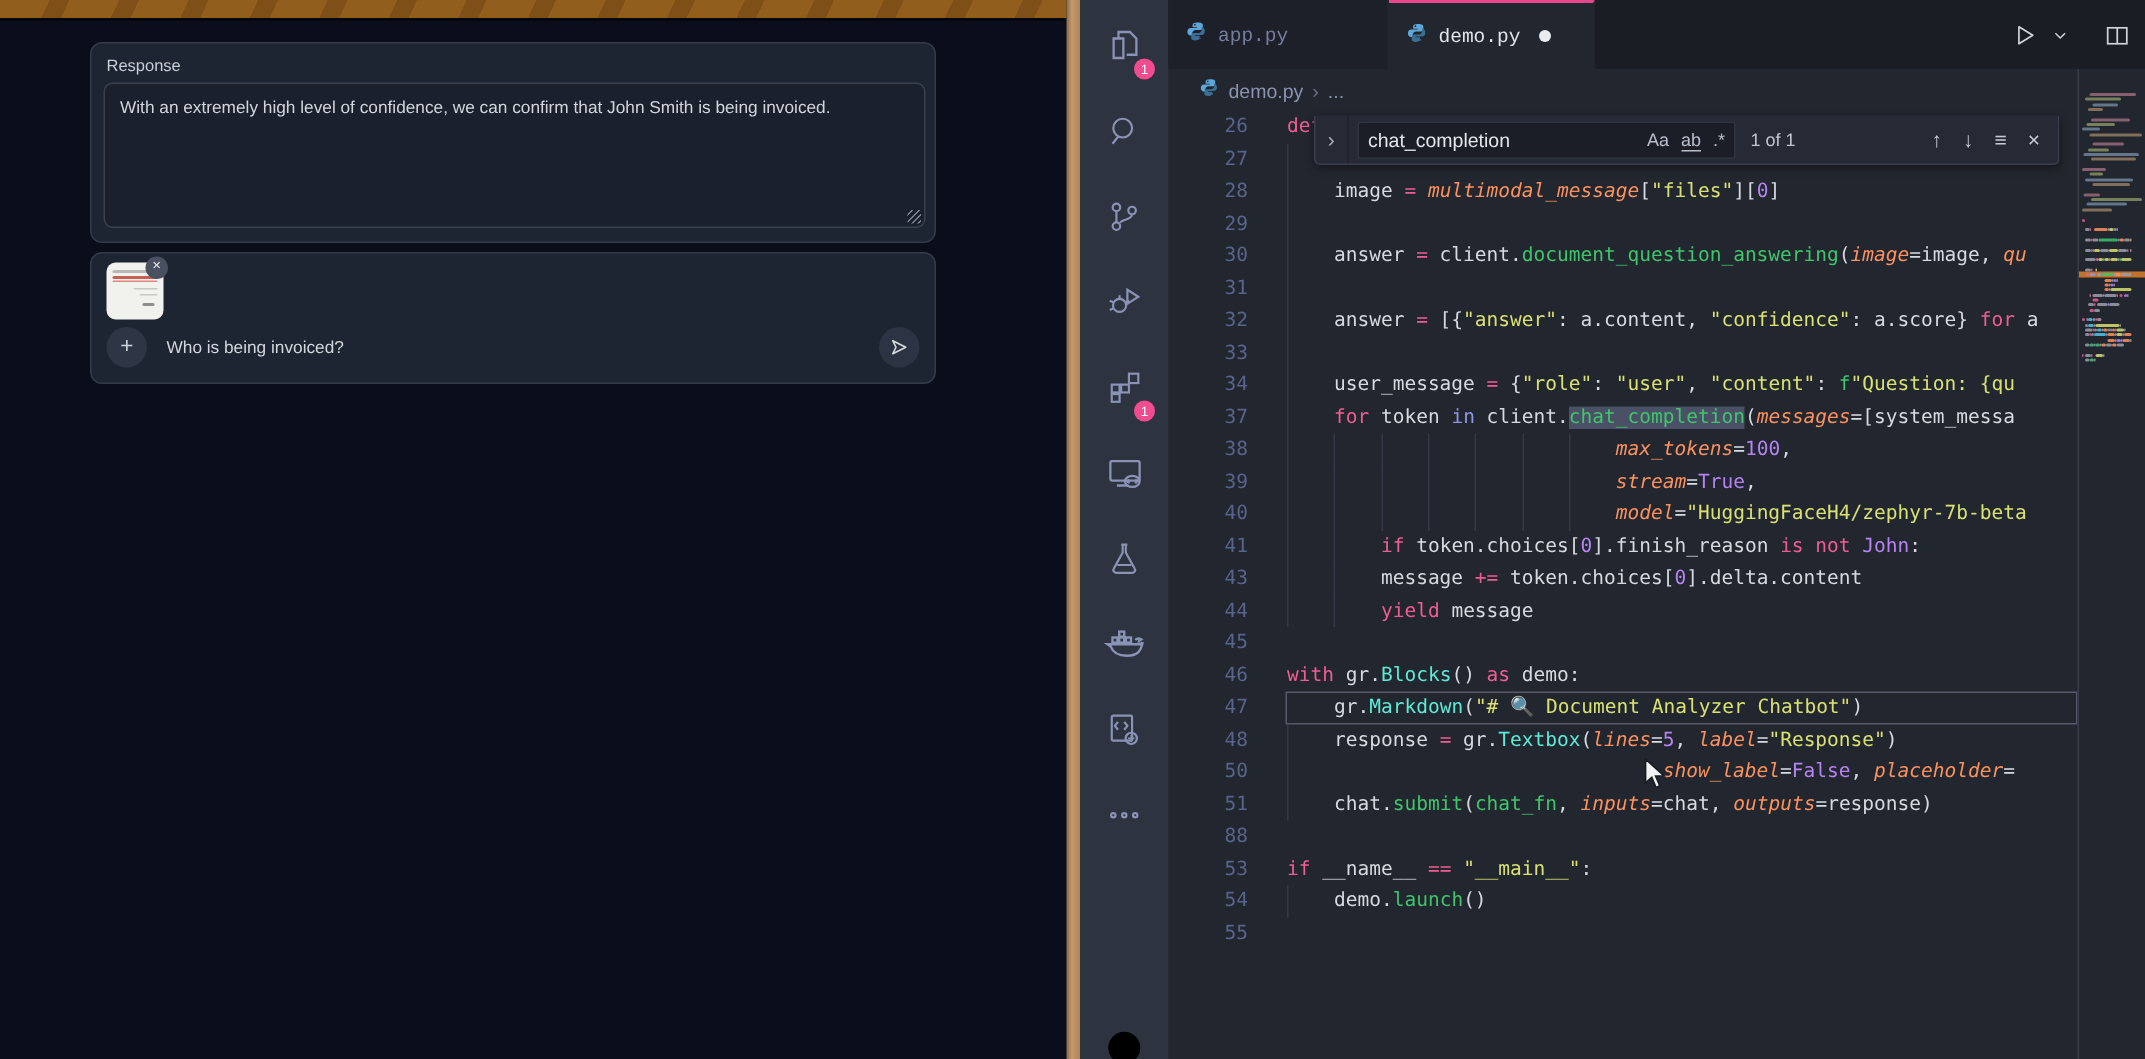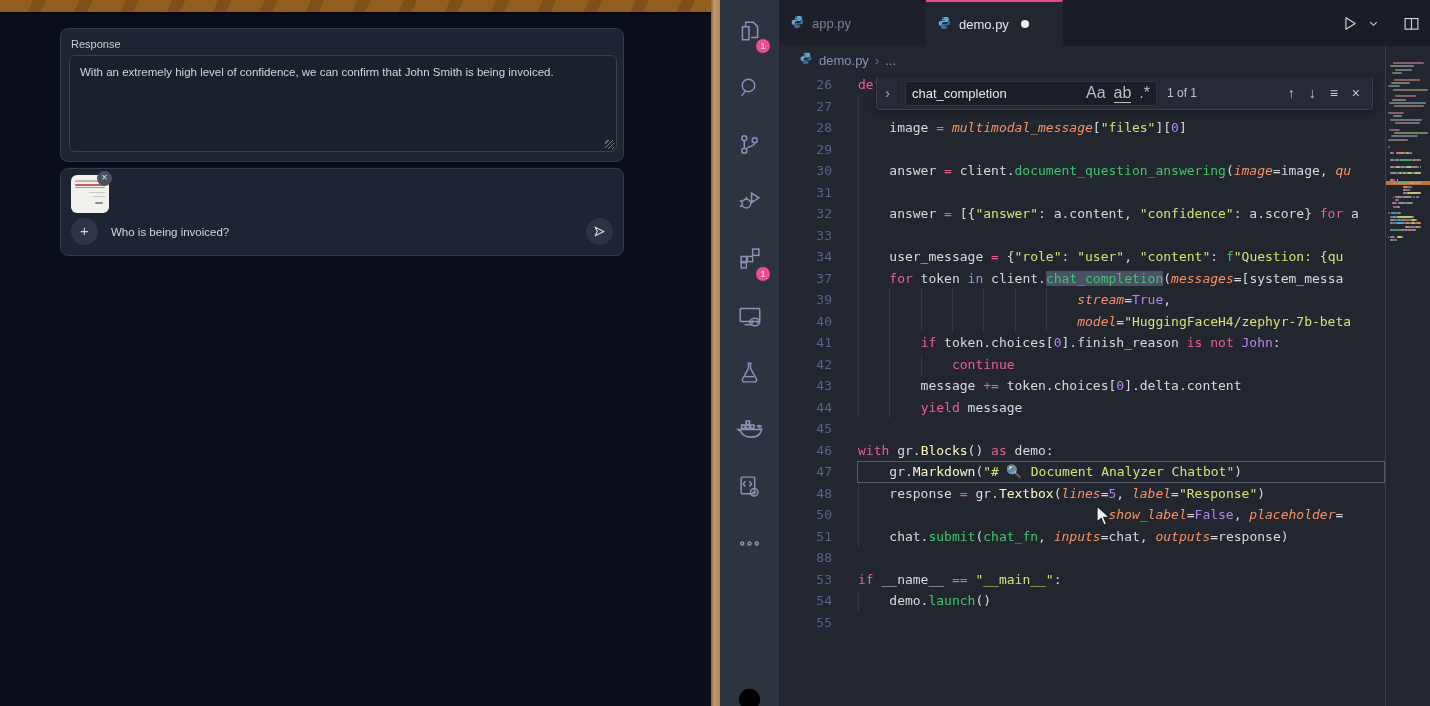--- a/index.html
+++ b/index.html
@@ -56,32 +56,32 @@
   .bc-sep{color:#6a7188;}
 
   .editor{position:absolute;left:0;top:74px;right:45px;bottom:0;overflow:hidden;background:#22262e;}
   .code-line{position:relative;height:21.53px;display:flex;font-family:"DejaVu Sans Mono",monospace;
     font-size:13px;line-height:21.53px;}
   .ln{width:53px;text-align:right;color:#59648c;flex:0 0 auto;}
   .lt{padding-left:26px;white-space:pre;flex:1;overflow:hidden;}
   .guide{position:absolute;top:0;bottom:0;width:1px;background:#333846;}
   .curbox{position:absolute;left:78px;top:0;right:0;bottom:0;border:1px solid #565b6a;pointer-events:none;}
   .tk-pl{color:#d6d9e0}.tk-kw{color:#ef5d94}.tk-fn{color:#3fc56b}
-  .tk-fnm{color:#3fc56b;background:#4a5166}.tk-cls{color:#fef9c3}.tk-str{color:#d8e172}
+  .tk-fnm{color:#3fc56b;background:#4a5166}.tk-cls{color:#5eead4}.tk-str{color:#d8e172}
   .tk-num{color:#b583f2}.tk-par{color:#fb915e;font-style:italic}.tk-opk{color:#8f98e8}
 
   .find-widget{position:absolute;left:97px;top:77px;width:497px;height:33px;background:#262a35;
     border:1px solid #3a3f4e;border-top:none;border-radius:0 0 4px 4px;display:flex;align-items:center;z-index:6;
     box-shadow:0 2px 6px rgba(0,0,0,.4);}
   .fw-chev{width:22px;text-align:center;color:#aab0bf;font-size:14px;border-right:1px solid #20232c;height:100%;
     display:flex;align-items:center;justify-content:center;}
   .fw-input{display:flex;align-items:center;background:#1b1e27;border:1px solid #30343f;border-radius:2px;
     height:25px;margin-left:6px;padding:0 6px;width:252px;}
   .fw-query{color:#e3e6ec;font-size:13px;flex:1;font-family:"Liberation Sans",sans-serif;}
-  .fw-opt{color:#b9becb;font-size:16px;margin-left:8px;cursor:pointer;}
+  .fw-opt{color:#b9becb;font-size:12px;margin-left:8px;cursor:pointer;}
   .fw-opt.ww{border-bottom:1px solid #b9becb;}
   .fw-results{color:#c0c4ce;font-size:12px;margin-left:10px;white-space:nowrap;}
   .fw-btns{margin-left:auto;display:flex;align-items:center;gap:14px;padding-right:12px;color:#c6cad4;font-size:14px;}
   .fw-btns span{cursor:pointer;}
 
   .minimap{position:absolute;top:46px;right:0;bottom:0;width:45px;background:#22262e;border-left:1px solid #383d4a;overflow:hidden;}
   .mm-row{position:absolute;height:2px;border-radius:1px;}
   .mm-hl{position:absolute;left:0;width:45px;height:4px;background:#c1722c;}
 
   .mouse-cursor{position:absolute;z-index:9;}
@@ -207,21 +207,21 @@
         <div class="ab-account">
           <span><svg width="27" height="27" viewBox="0 0 24 24">
               <circle cx="12" cy="12" r="9.5"></circle>
               <circle cx="12" cy="10" r="3.4"></circle>
             </svg></span>
         </div>
       </div>
 
     <div class="main">
       <div class="tabbar">
-        <span id="tabsHost" style="display:flex;">
+        <span id="tabsHost" style="display:flex;font-family:Liberation Mono, monospace;">
             <div class="tab" style="width: 147px;">
               <span class="pyico"><svg width="14" height="14" viewBox="0 0 24 24">
  <path fill="#5ea7d9" d="M11.9 1.6c-2.6 0-4.9.9-4.9 2.8v2.7h5v.9H4.6c-2 0-3.6 1.6-3.6 4.3 0 2.6 1.6 4.4 3.6 4.4h2V14c0-2.1 1.8-3.8 3.9-3.8h5c1.8 0 3.2-1.4 3.2-3.2V4.4c0-1.8-2-2.8-4.7-2.8h-2.1zm-2.3 1.6a1 1 0 110 2 1 1 0 010-2z"></path>
  <path fill="#3c6e95" d="M17.4 7.3v2.5c0 2.1-1.8 3.9-3.9 3.9h-5c-1.8 0-3.2 1.4-3.2 3.2v2.6c0 1.8 2 2.8 4.7 2.8s4.9-.9 4.9-2.8v-2.7h-5v-.9h7.4c2 0 3.6-1.6 3.6-4.3 0-2.6-1.6-4.4-3.6-4.4h-1.9zm-2.1 11.5a1 1 0 110 2 1 1 0 010-2z"></path>
                 </svg></span>
     <span>app.py</span>
             </div>
             <div class="tab active" style="width: 137px;">
               <span class="pyico"><svg width="14" height="14" viewBox="0 0 24 24">
  <path fill="#5ea7d9" d="M11.9 1.6c-2.6 0-4.9.9-4.9 2.8v2.7h5v.9H4.6c-2 0-3.6 1.6-3.6 4.3 0 2.6 1.6 4.4 3.6 4.4h2V14c0-2.1 1.8-3.8 3.9-3.8h5c1.8 0 3.2-1.4 3.2-3.2V4.4c0-1.8-2-2.8-4.7-2.8h-2.1zm-2.3 1.6a1 1 0 110 2 1 1 0 010-2z"></path>
@@ -300,53 +300,57 @@
             <span class="ln">34</span>
             <span class="lt"><span class="tk-pl">    user_message </span><span class="tk-kw">=</span><span class="tk-pl"> {</span><span class="tk-str">"role"</span><span class="tk-pl">: </span><span class="tk-str">"user"</span><span class="tk-pl">, </span><span class="tk-str">"content"</span><span class="tk-pl">: </span><span class="tk-fn">f</span><span class="tk-str">"Question: {qu</span></span>
             <span class="guide" style="left:79.0px"></span>
           </div>
           <div class="code-line">
             <span class="ln">37</span>
             <span class="lt"><span class="tk-pl">    </span><span class="tk-kw">for</span><span class="tk-pl"> token </span><span class="tk-opk">in</span><span class="tk-pl"> client.</span><span class="tk-fnm">chat_completion</span><span class="tk-pl">(</span><span class="tk-par">messages</span><span class="tk-pl">=[system_messa</span></span>
             <span class="guide" style="left:79.0px"></span>
           </div>
           <div class="code-line">
-            <span class="ln">39</span>
-            <span class="lt"><span class="tk-pl">                            </span><span class="tk-par">stream</span><span class="tk-pl">=</span><span class="tk-num">True</span><span class="tk-pl">,</span></span>
+            <span class="ln">38</span>
+            <span class="lt"><span class="tk-pl">                            </span><span class="tk-par">max_tokens</span><span class="tk-pl">=</span><span class="tk-num">100</span><span class="tk-pl">,</span></span>
             <span class="guide" style="left:79.0px"></span>
             <span class="guide" style="left:110.3px"></span>
             <span class="guide" style="left:141.6px"></span>
             <span class="guide" style="left:173.0px"></span>
             <span class="guide" style="left:204.3px"></span>
             <span class="guide" style="left:235.6px"></span>
             <span class="guide" style="left:266.9px"></span>
           </div>
           <div class="code-line">
-            <span class="ln">40</span>
-            <span class="lt"><span class="tk-pl">                            </span><span class="tk-par">model</span><span class="tk-pl">=</span><span class="tk-str">"HuggingFaceH4/zephyr-7b-beta</span></span>
+            <span class="ln">39</span>
+            <span class="lt"><span class="tk-pl">                            </span><span class="tk-par">stream</span><span class="tk-pl">=</span><span class="tk-num">True</span><span class="tk-pl">,</span></span>
             <span class="guide" style="left:79.0px"></span>
             <span class="guide" style="left:110.3px"></span>
             <span class="guide" style="left:141.6px"></span>
             <span class="guide" style="left:173.0px"></span>
             <span class="guide" style="left:204.3px"></span>
             <span class="guide" style="left:235.6px"></span>
             <span class="guide" style="left:266.9px"></span>
           </div>
           <div class="code-line">
+            <span class="ln">40</span>
+            <span class="lt"><span class="tk-pl">                            </span><span class="tk-par">model</span><span class="tk-pl">=</span><span class="tk-str">"HuggingFaceH4/zephyr-7b-beta</span></span>
+            <span class="guide" style="left:79.0px"></span>
+            <span class="guide" style="left:110.3px"></span>
+            <span class="guide" style="left:141.6px"></span>
+            <span class="guide" style="left:173.0px"></span>
+            <span class="guide" style="left:204.3px"></span>
+            <span class="guide" style="left:235.6px"></span>
+            <span class="guide" style="left:266.9px"></span>
+          </div>
+          <div class="code-line">
             <span class="ln">41</span>
             <span class="lt"><span class="tk-pl">        </span><span class="tk-kw">if</span><span class="tk-pl"> token.choices[</span><span class="tk-num">0</span><span class="tk-pl">].finish_reason </span><span class="tk-kw">is</span><span class="tk-pl"> </span><span class="tk-kw">not</span><span class="tk-pl"> </span><span class="tk-num">John</span><span class="tk-pl">:</span></span>
             <span class="guide" style="left:79.0px"></span>
             <span class="guide" style="left:110.3px"></span>
-          </div>
-          <div class="code-line">
-            <span class="ln">42</span>
-            <span class="lt"><span class="tk-pl">            </span><span class="tk-kw">continue</span></span>
-            <span class="guide" style="left:79.0px"></span>
-            <span class="guide" style="left:110.3px"></span>
-            <span class="guide" style="left:141.6px"></span>
           </div>
           <div class="code-line">
             <span class="ln">43</span>
             <span class="lt"><span class="tk-pl">        message </span><span class="tk-kw">+=</span><span class="tk-pl"> token.choices[</span><span class="tk-num">0</span><span class="tk-pl">].delta.content</span></span>
             <span class="guide" style="left:79.0px"></span>
             <span class="guide" style="left:110.3px"></span>
           </div>
           <div class="code-line">
             <span class="ln">44</span>
             <span class="lt"><span class="tk-pl">        </span><span class="tk-kw">yield</span><span class="tk-pl"> message</span></span>

